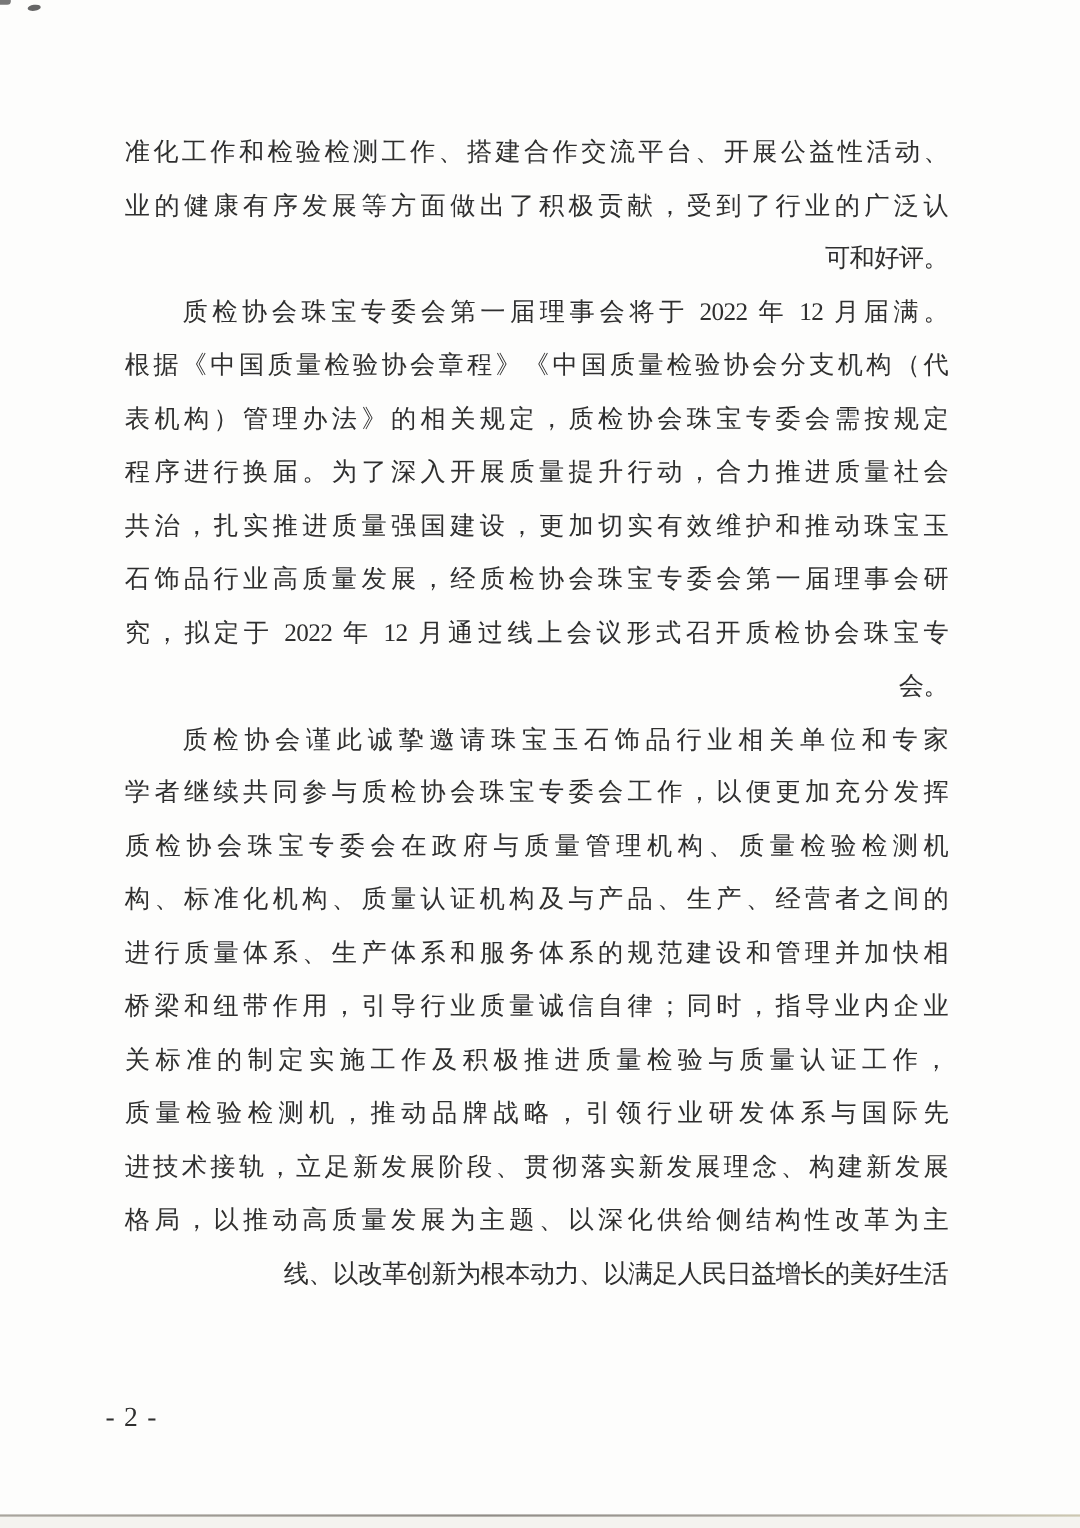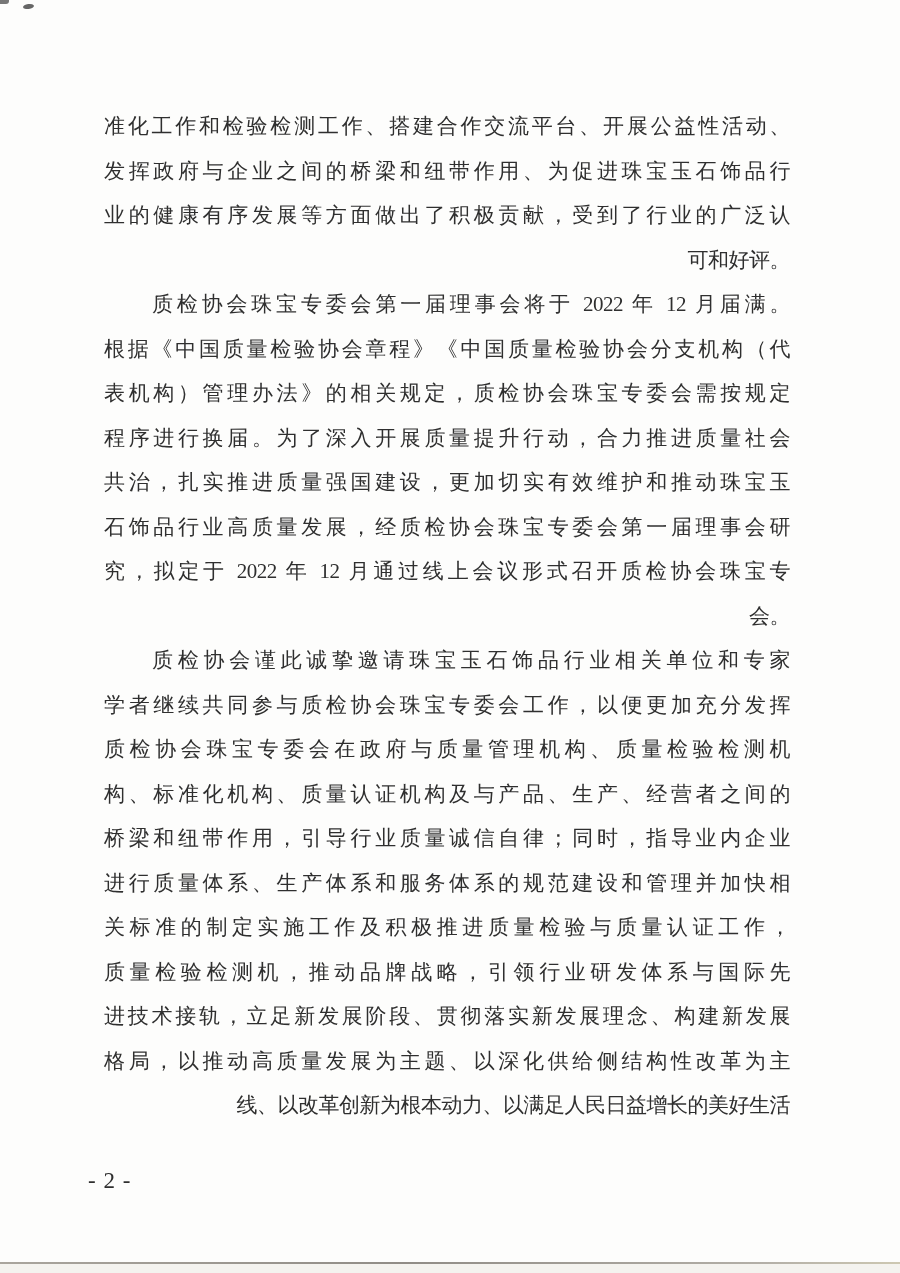--- a/index.html
+++ b/index.html
@@ -66,41 +66,40 @@
 </head>
 <body>
 
 <div class="page">
   <div class="speck-1"></div>
   <div class="speck-2"></div>
 
   <main class="content" id="doc-body">
       <div class="paragraph">
         <div class="text-line">准化工作和检验检测工作、搭建合作交流平台、开展公益性活动、</div>
-        <div class="text-line">发挥政府与企业之间的桥梁和纽带作用、为促进珠宝玉石饰品行</div>
         <div class="text-line">业的健康有序发展等方面做出了积极贡献，受到了行业的广泛认</div>
         <div class="text-line para-end">可和好评。</div>
       </div>
       <div class="paragraph">
         <div class="text-line indent">质检协会珠宝专委会第一届理事会将于 2022 年 12 月届满。</div>
         <div class="text-line">根据《中国质量检验协会章程》《中国质量检验协会分支机构（代</div>
         <div class="text-line">表机构）管理办法》的相关规定，质检协会珠宝专委会需按规定</div>
         <div class="text-line">程序进行换届。为了深入开展质量提升行动，合力推进质量社会</div>
         <div class="text-line">共治，扎实推进质量强国建设，更加切实有效维护和推动珠宝玉</div>
         <div class="text-line">石饰品行业高质量发展，经质检协会珠宝专委会第一届理事会研</div>
         <div class="text-line">究，拟定于 2022 年 12 月通过线上会议形式召开质检协会珠宝专</div>
         <div class="text-line para-end">会。</div>
       </div>
       <div class="paragraph">
         <div class="text-line indent">质检协会谨此诚挚邀请珠宝玉石饰品行业相关单位和专家</div>
         <div class="text-line">学者继续共同参与质检协会珠宝专委会工作，以便更加充分发挥</div>
         <div class="text-line">质检协会珠宝专委会在政府与质量管理机构、质量检验检测机</div>
         <div class="text-line">构、标准化机构、质量认证机构及与产品、生产、经营者之间的</div>
+        <div class="text-line">进行质量体系、生产体系和服务体系的规范建设和管理并加快相</div>
         <div class="text-line">桥梁和纽带作用，引导行业质量诚信自律；同时，指导业内企业</div>
-        <div class="text-line">进行质量体系、生产体系和服务体系的规范建设和管理并加快相</div>
         <div class="text-line">关标准的制定实施工作及积极推进质量检验与质量认证工作，</div>
         <div class="text-line">质量检验检测机，推动品牌战略，引领行业研发体系与国际先</div>
         <div class="text-line">进技术接轨，立足新发展阶段、贯彻落实新发展理念、构建新发展</div>
         <div class="text-line">格局，以推动高质量发展为主题、以深化供给侧结构性改革为主</div>
         <div class="text-line para-end">线、以改革创新为根本动力、以满足人民日益增长的美好生活</div>
       </div>
     </main>
 
   <div class="page-number">- 2 -</div>
 

